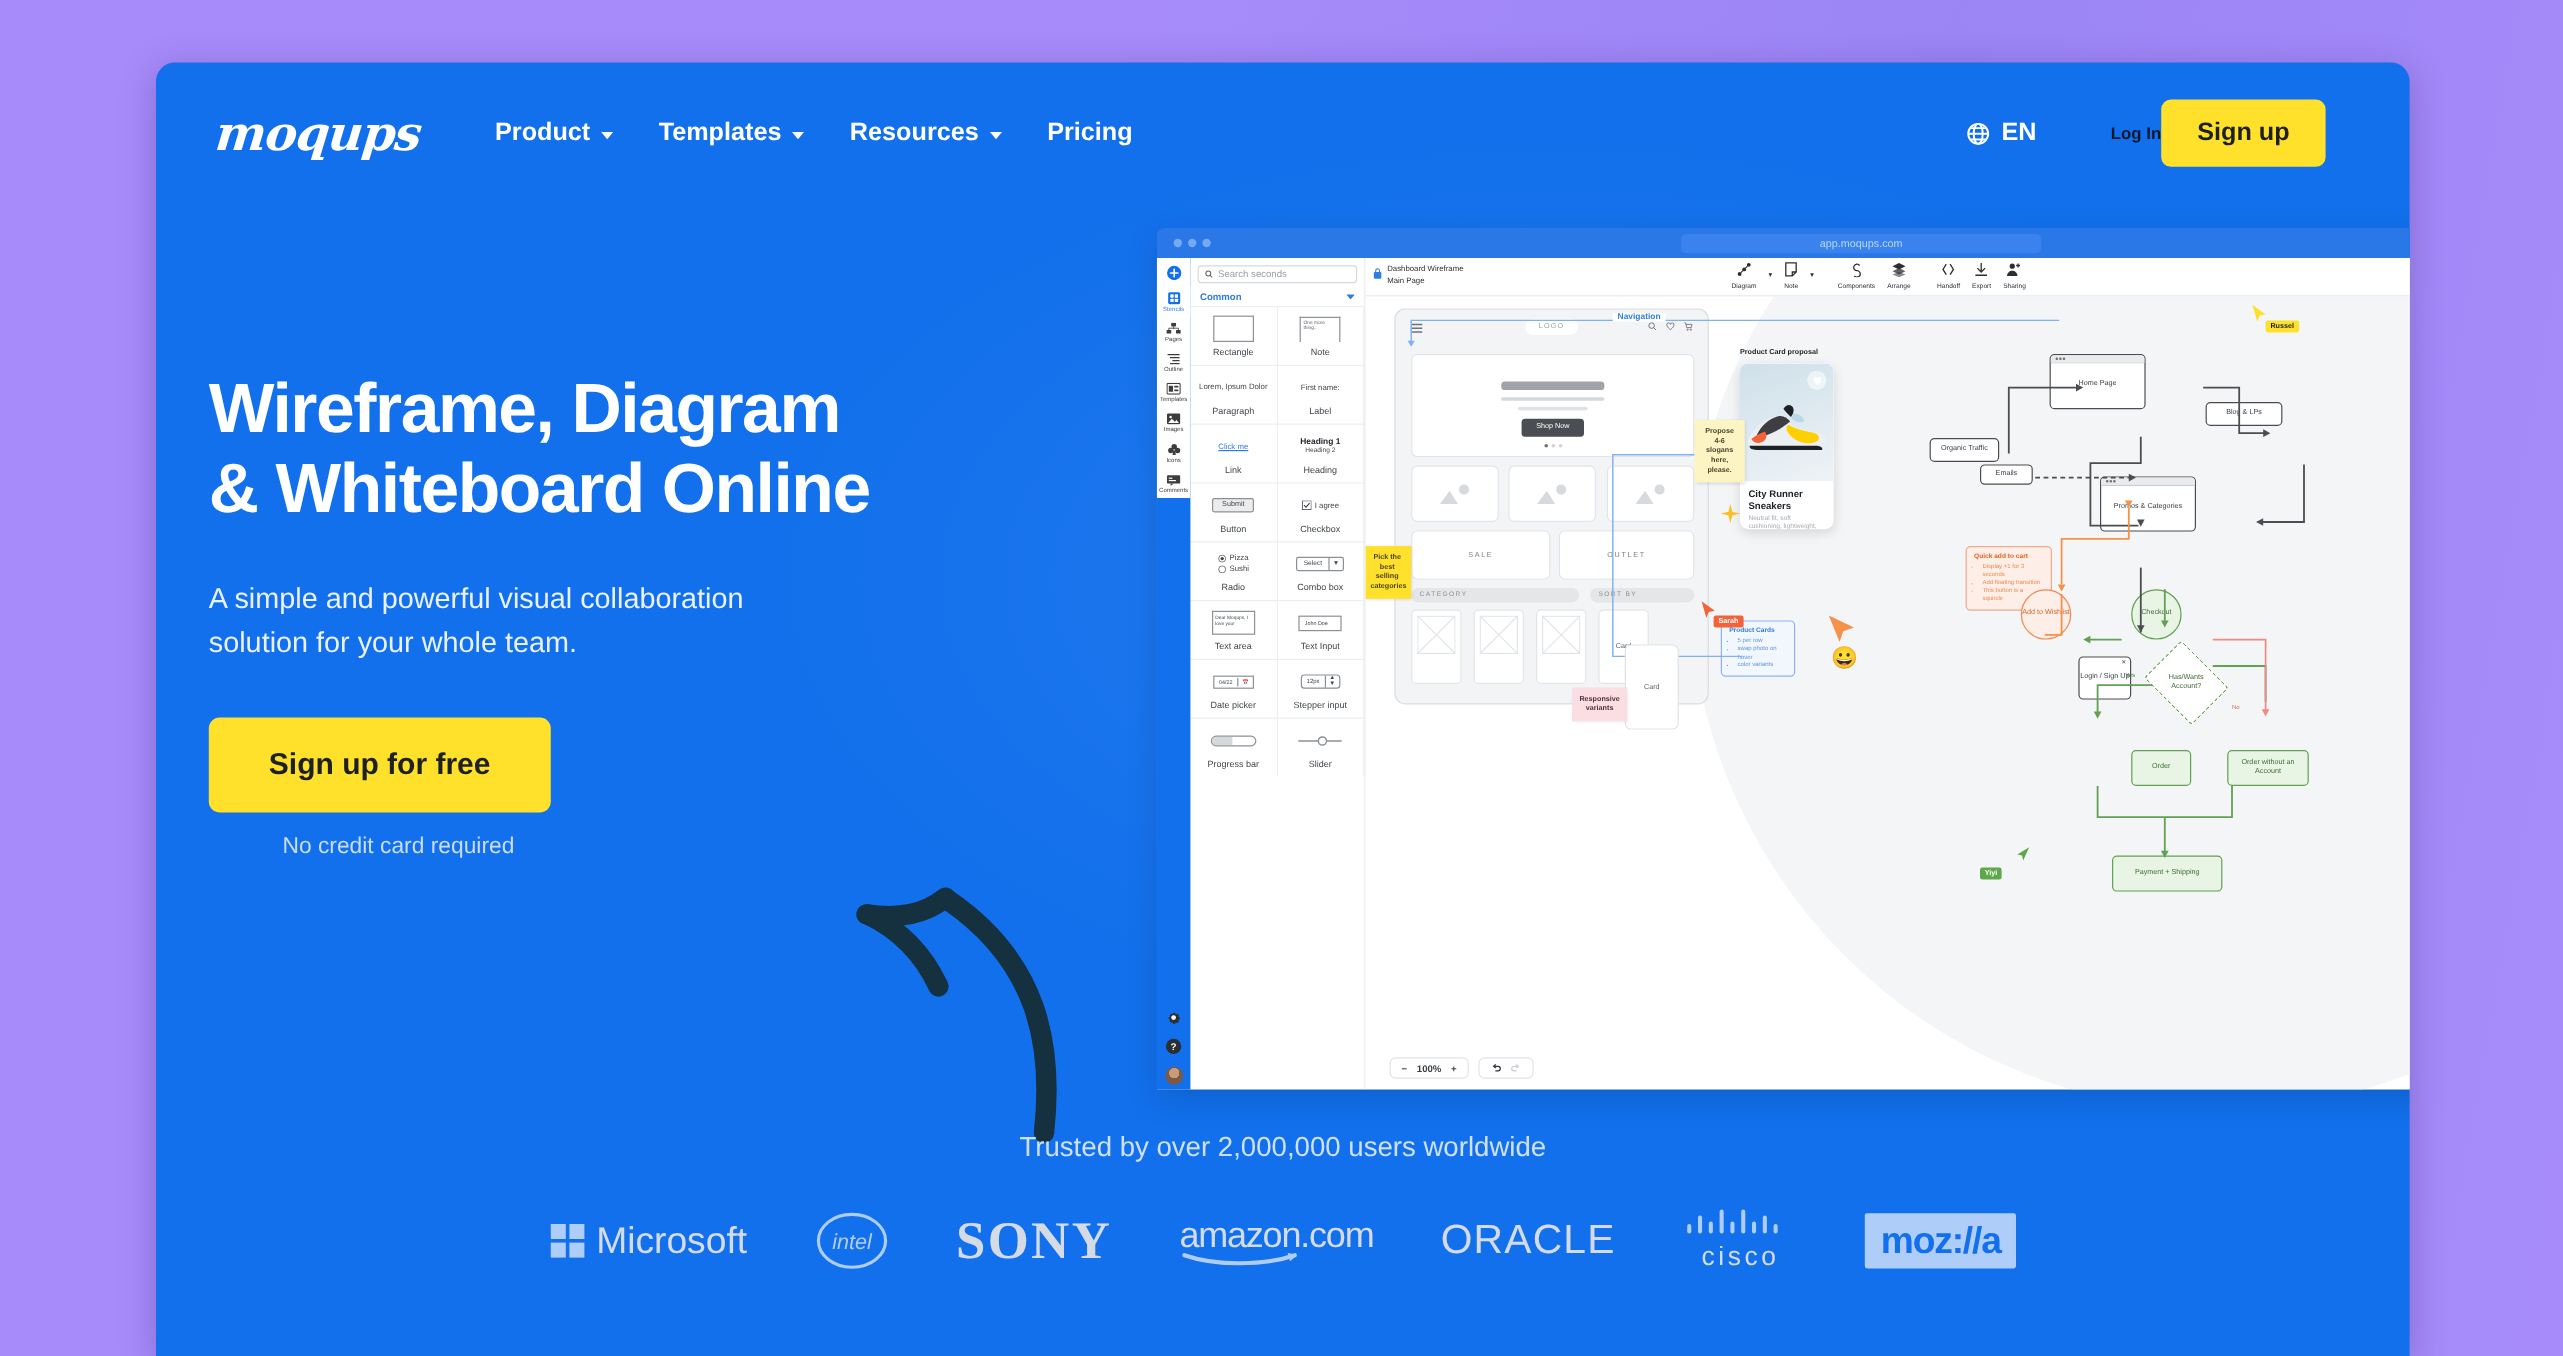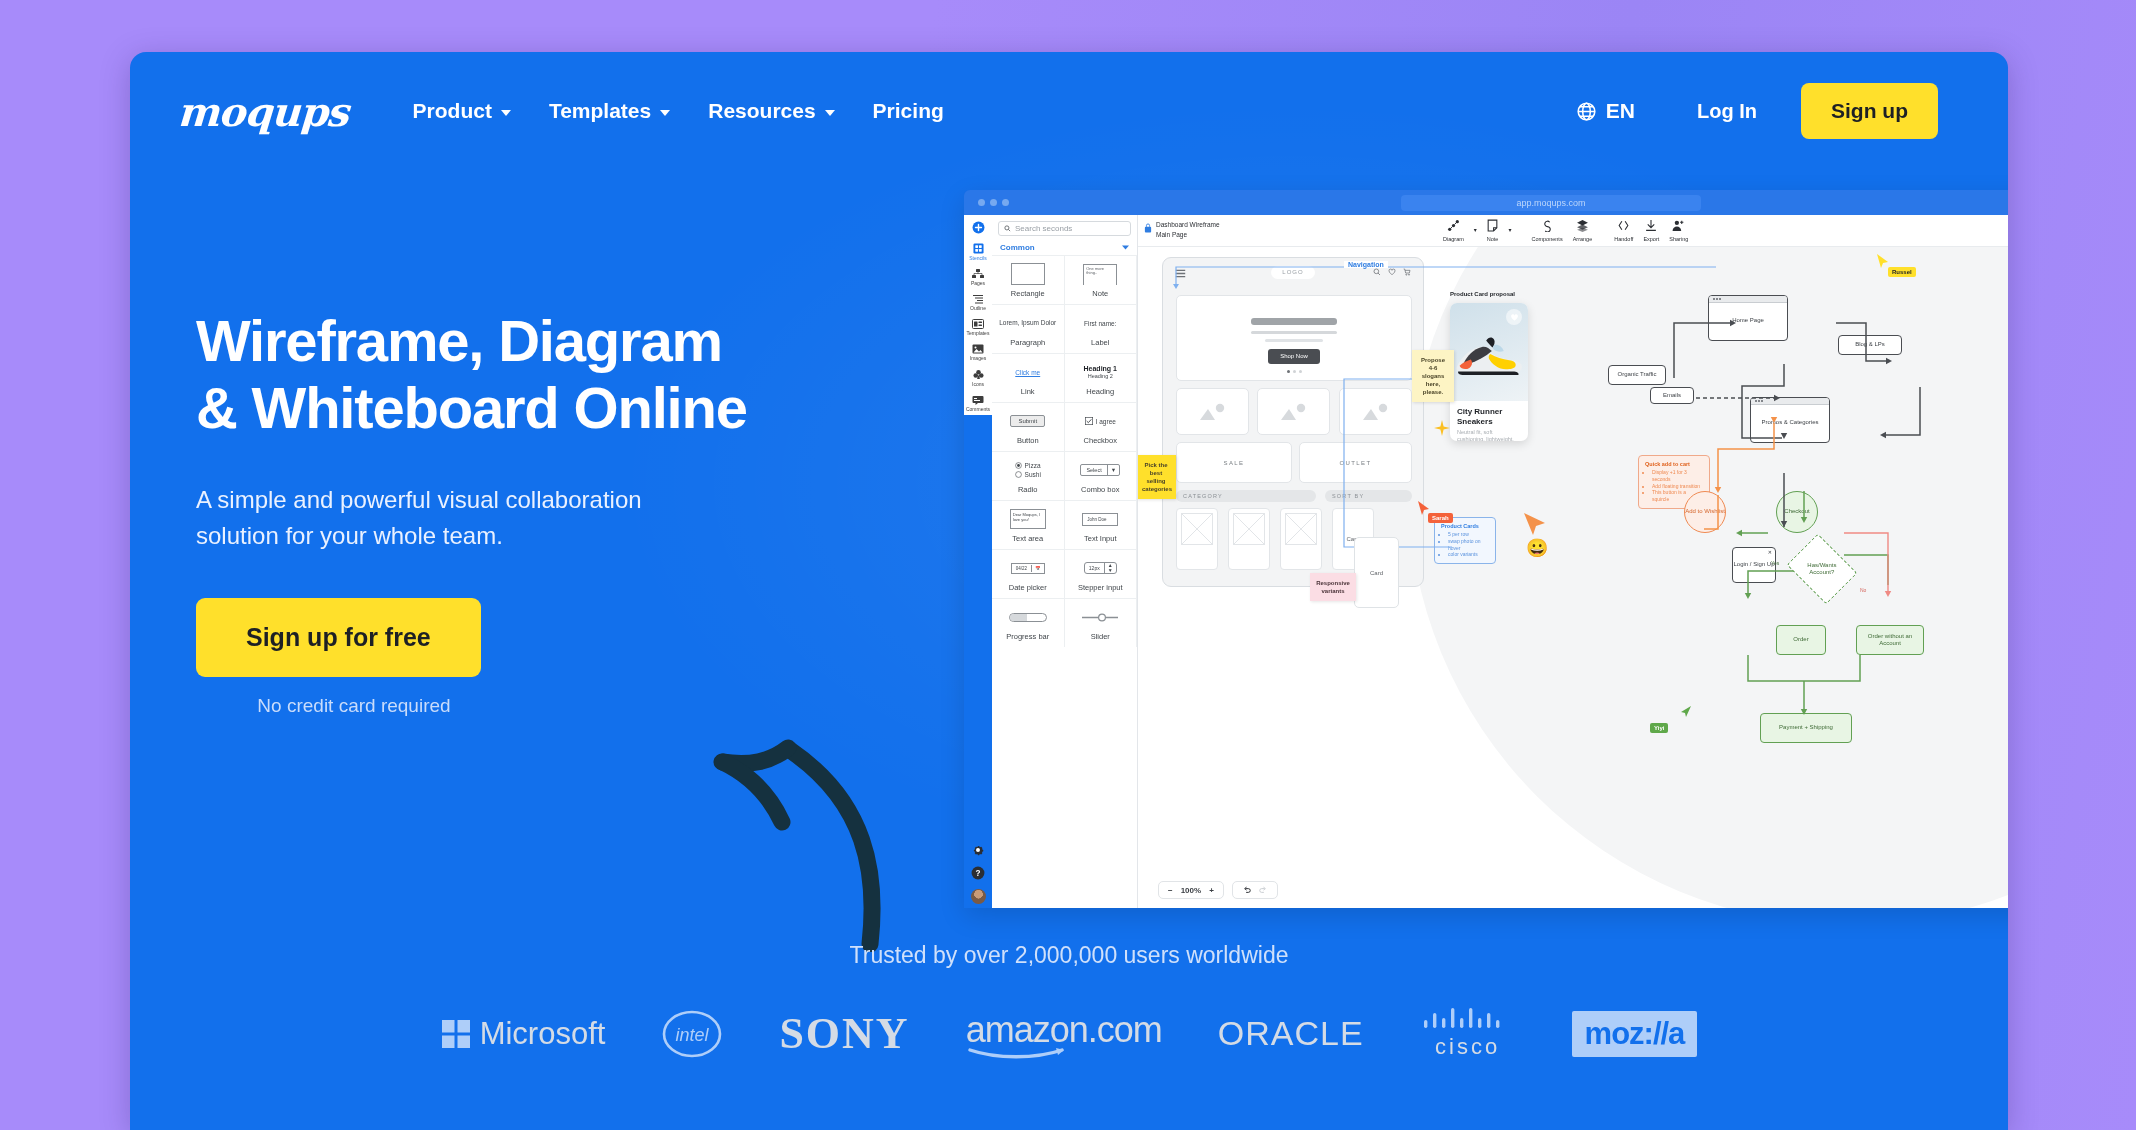--- a/index.html
+++ b/index.html
@@ -54,30 +54,30 @@
     width: 0; height: 0;
     border-left: 5px solid transparent; border-right: 5px solid transparent;
     border-top: 6px solid #fff; display:inline-block; margin-top:3px;
   }
   #nav-right { margin-left: auto; display: flex; align-items: center; gap: 0; }
   #lang {
     color:#fff; font-size:21px; font-weight:700; display:flex; align-items:center; gap:9px;
     cursor:pointer; margin-right:62px;
   }
   #globe { width:21px; height:21px; }
-  #login { color:#ffffff; font-size:20px; font-weight:600; cursor:pointer; margin-right:44px; }
+  #login { color:#0f172a; font-size:14px; font-weight:600; cursor:pointer; }
   #signup {
     background:#ffe02b; color:#1d2025; font-size:21px; font-weight:700;
     padding:16px 30px; border-radius:8px; border:none; cursor:pointer;
     font-family:"Liberation Sans", sans-serif;
   }
 
   
   #hero {
-    position:absolute; left:66px; top:255px; width:620px; z-index:5;
+    position:absolute; left:44px; top:255px; width:620px; z-index:5;
   }
   #headline {
     color:#fff; font-size:58px; font-weight:700; line-height:1.16;
     letter-spacing:-1.2px; white-space:pre-line;
   }
   #subhead {
     color:#eaf1ff; font-size:24px; line-height:1.5; margin-top:40px; white-space:pre-line;
   }
   #cta {
     display:inline-block; margin-top:44px;
@@ -959,21 +959,21 @@
         <ellipse cx="31" cy="24" rx="28" ry="22" fill="none" stroke="#bcd6fb" stroke-width="2.6"></ellipse>
         <text x="31" y="31" font-size="18" fill="#bcd6fb" text-anchor="middle" font-style="italic" font-family="Liberation Sans, sans-serif">intel</text>
       </svg>
     </div>
 
     <div class="logo-txt">
       <span style="font-family:'Liberation Serif', serif;font-size:44px;font-weight:700;letter-spacing:2px;">SONY</span>
     </div>
 
     <div class="logo-txt" style="flex-direction:column;align-items:flex-start;">
-      <span style="font-size:36px;letter-spacing:-1px;">amazon.com</span>
+      <span style="font-size:30px;letter-spacing:-1px;">amazon.com</span>
       <svg width="130" height="12" viewBox="0 0 130 12" style="margin-top:-4px;">
         <path d="M4 3c26 9 66 9 92 0" stroke="#bcd6fb" stroke-width="3.4" fill="none" stroke-linecap="round"></path>
         <path d="M90 1l8 2-6 5z" fill="#bcd6fb"></path>
       </svg>
     </div>
 
     <div class="logo-txt">
       <span style="font-size:34px;letter-spacing:1px;">ORACLE</span>
     </div>
 

